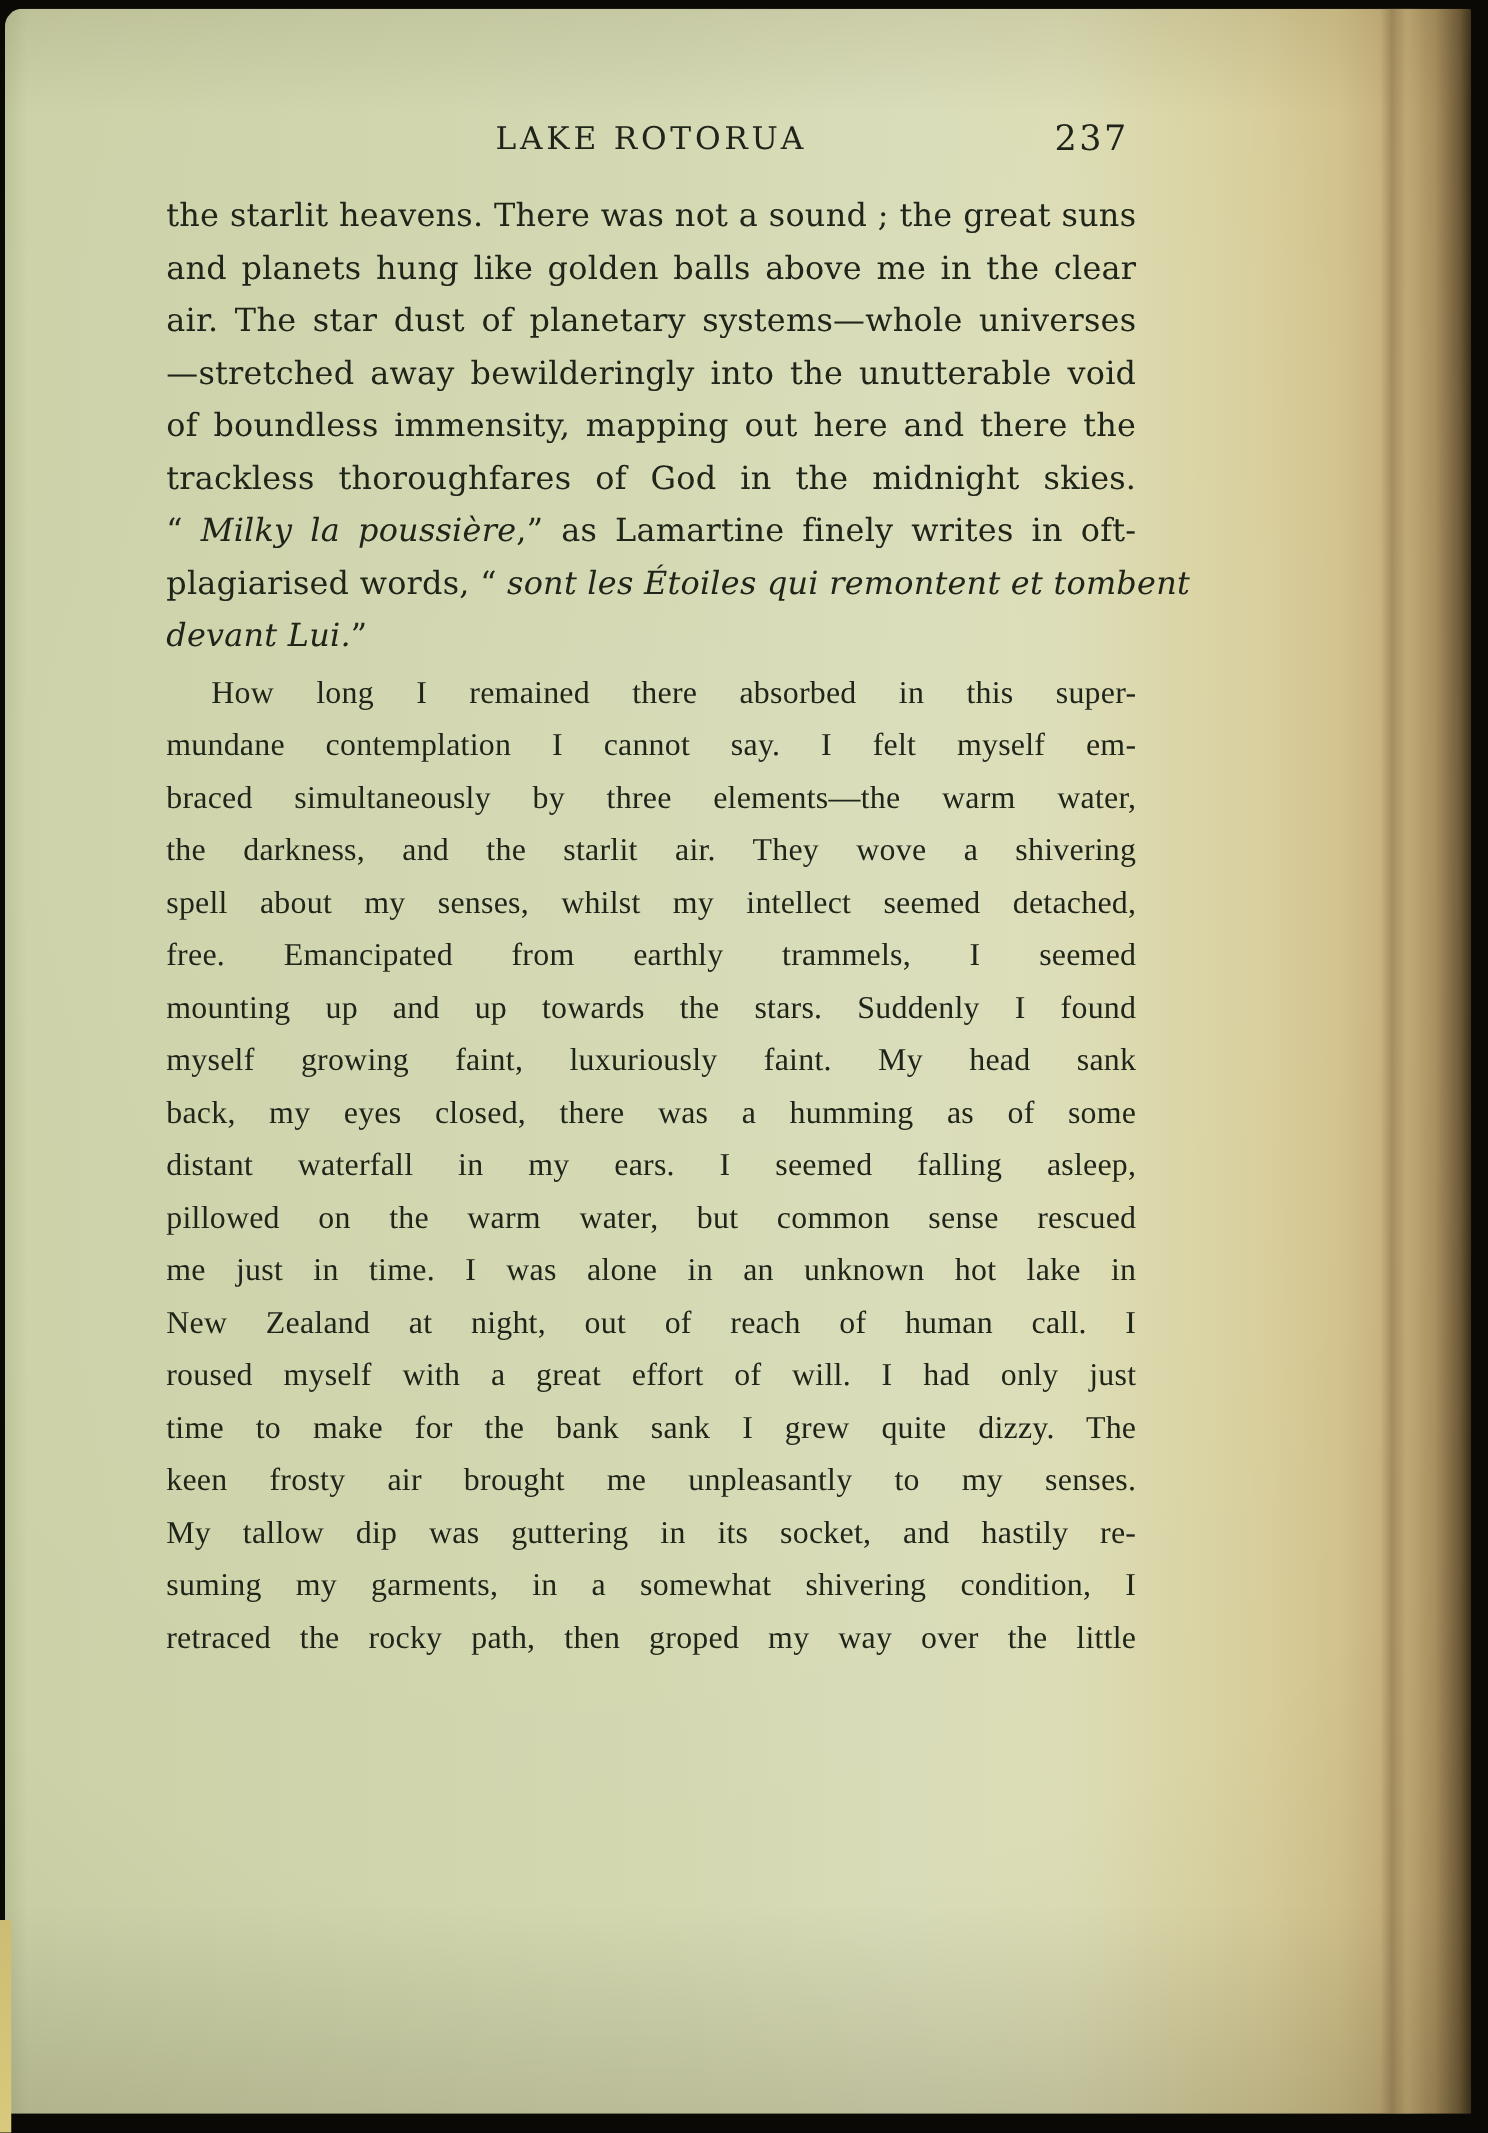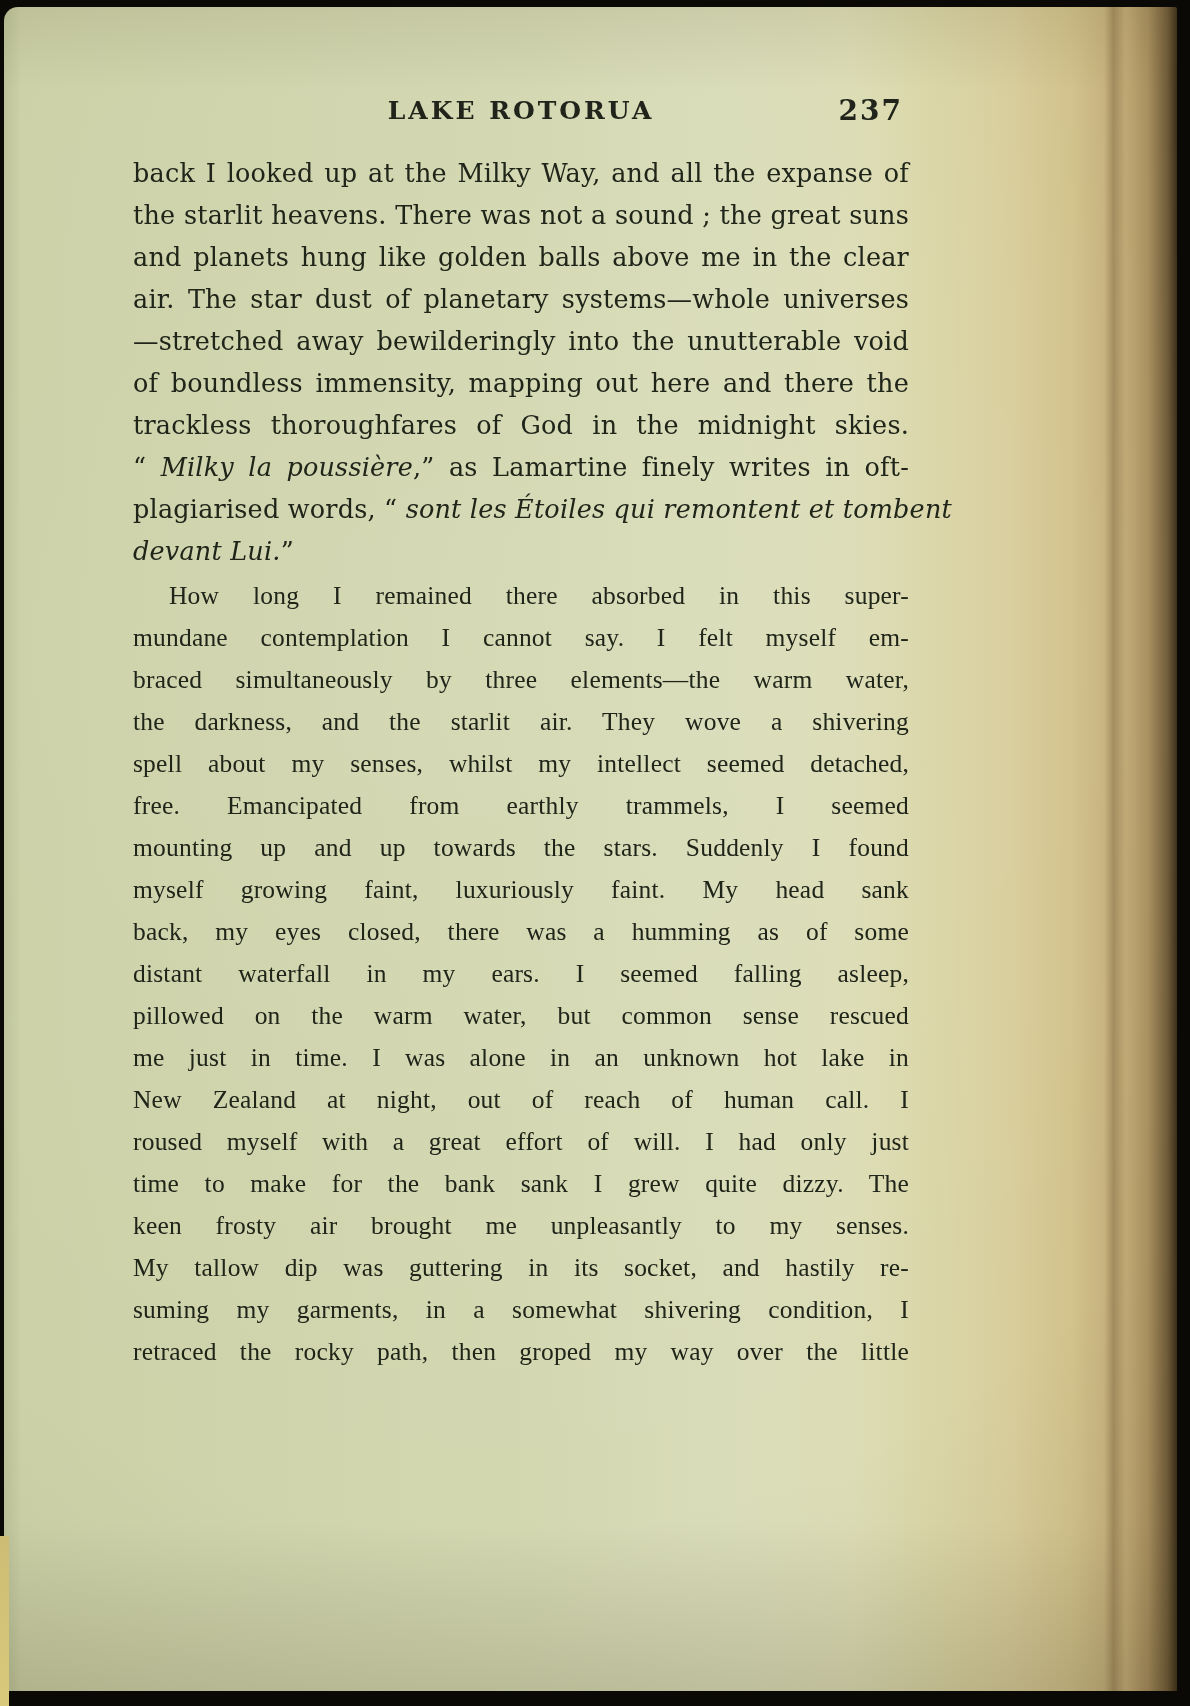--- a/index.html
+++ b/index.html
@@ -34,25 +34,25 @@
   .edge-bl{
     position:absolute;left:0;bottom:0;width:9px;height:170px;
     background:linear-gradient(180deg,#cdbd74,#d9c97c);
   }
   .header{
     position:absolute;top:96px;left:133px;width:776px;height:44px;
     color:#20241a;
   }
   .running-title{
     position:absolute;left:0;right:0;text-align:center;
-    font-size:25px;font-weight:700;letter-spacing:3px;
+    font-size:25px;font-weight:400;letter-spacing:3px;
   }
   .page-number{
     position:absolute;right:6px;top:-2px;
-    font-size:28px;font-weight:700;letter-spacing:2px;
+    font-size:28px;font-weight:400;letter-spacing:2px;
   }
   .text-block{
     position:absolute;top:152px;left:133px;width:776px;
     font-size:25.5px;line-height:42px;color:#20251a;
     letter-spacing:0.2px;
   }
   .line{
     text-align:justify;
     -moz-text-align-last:justify;
     text-align-last:justify;
@@ -75,21 +75,20 @@
 </div>
 <div class="edge-bl"></div>
 
 <div class="header">
   <div class="running-title">LAKE ROTORUA</div>
   <div class="page-number">237</div>
 </div>
 
 <main class="text-block">
     <div class="para">
-      <div class="line"><span>back I looked up at the Milky Way, and all the expanse of</span></div>
       <div class="line"><span>the starlit heavens.  There was not a sound ; the great suns</span></div>
       <div class="line"><span>and planets hung like golden balls above me in the clear</span></div>
       <div class="line"><span>air.  The star dust of planetary systems—whole universes</span></div>
       <div class="line"><span>—stretched away bewilderingly into the unutterable void</span></div>
       <div class="line"><span>of boundless immensity, mapping out here and there the</span></div>
       <div class="line"><span>trackless thoroughfares of God in the midnight skies.</span></div>
       <div class="line"><span>“ </span><span class="it">Milky la poussière</span><span>,” as Lamartine finely writes in oft-</span></div>
       <div class="line"><span>plagiarised words, “ </span><span class="it">sont les Étoiles qui remontent et tombent</span></div>
       <div class="line no-justify"><span class="it">devant Lui.</span><span>”</span></div>
     </div>

